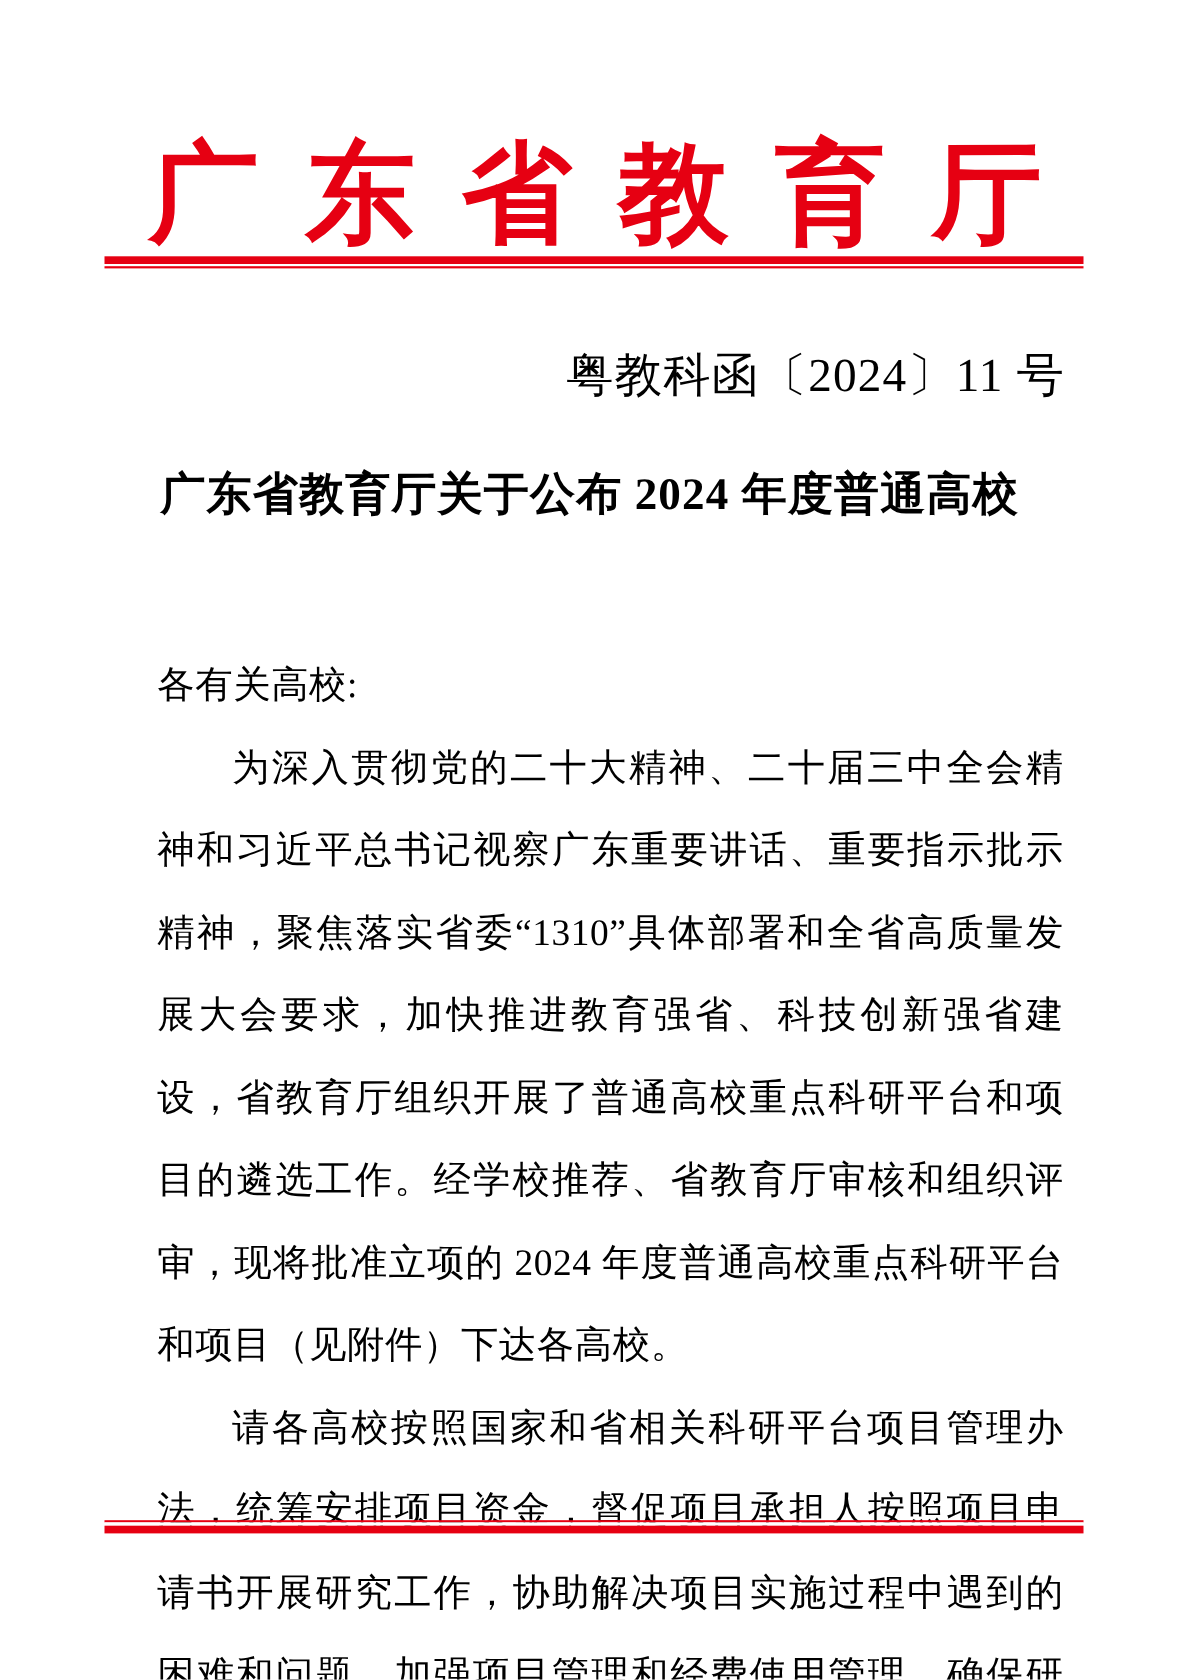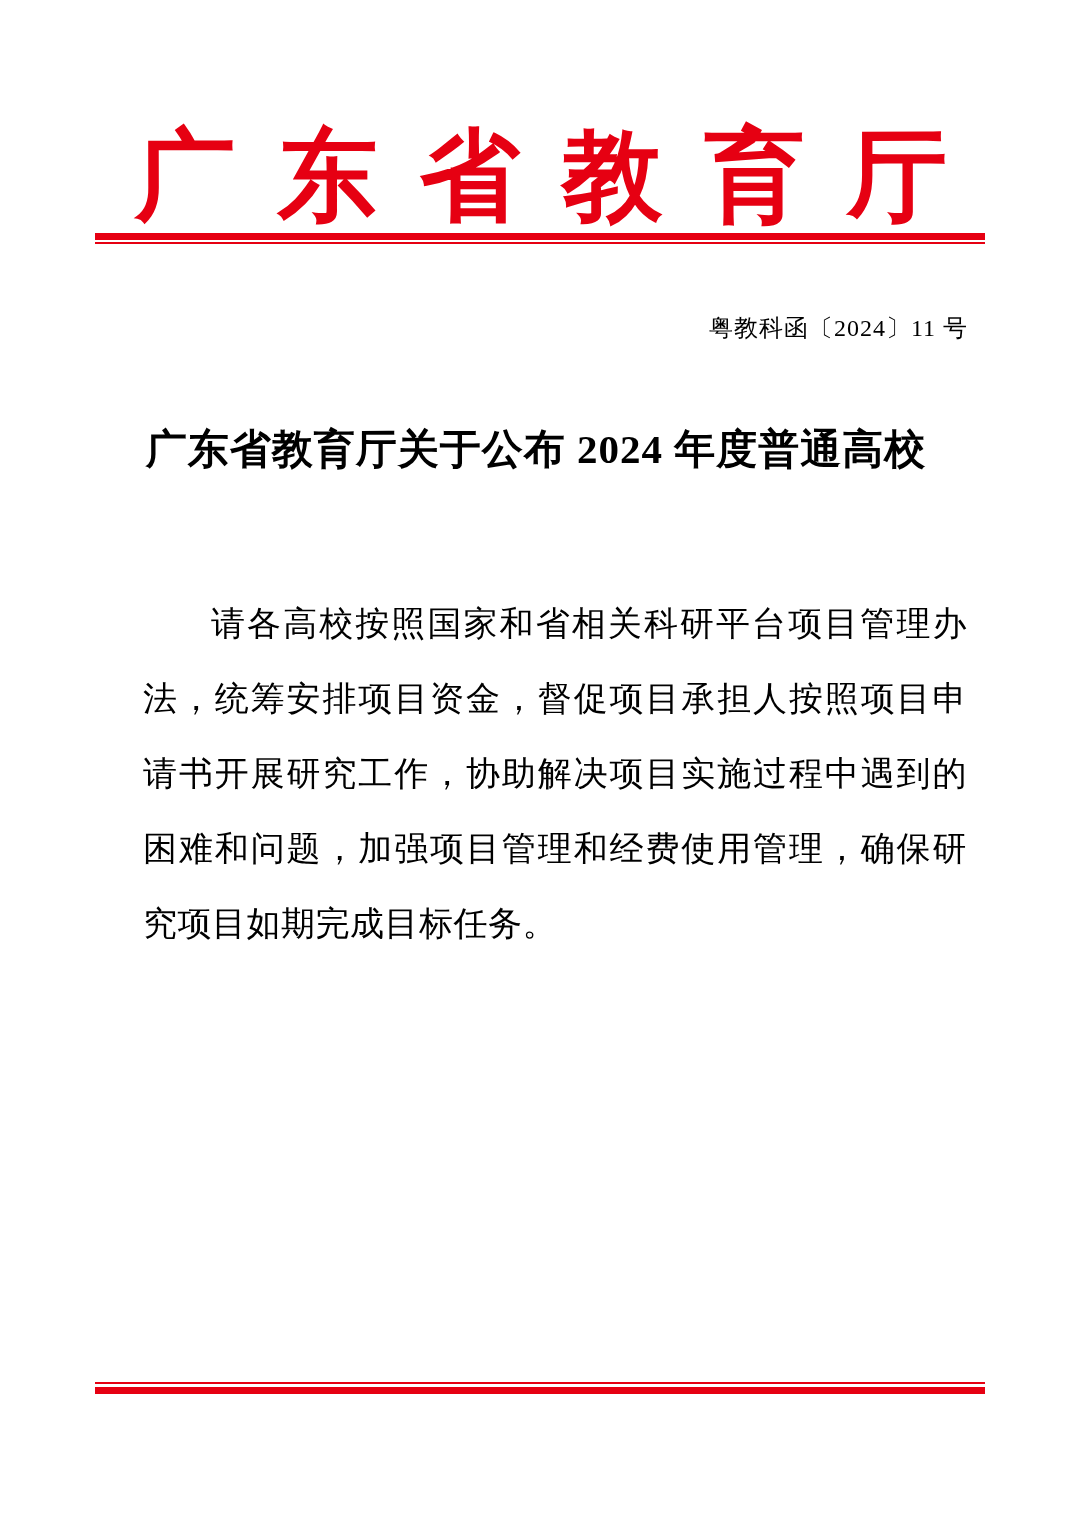--- a/index.html
+++ b/index.html
@@ -34,21 +34,21 @@
   .sep .bar { height: 7px; background: var(--red); }
   .sep-top .gap { height: 2px; background: var(--paper); }
   .sep .line { height: 2px; background: var(--red); }
   .sep-bottom { top: 1382px; }
   .sep-bottom .gap { height: 3px; background: var(--paper); }
   
   .doc-number {
     position: absolute;
     top: 312px;
     right: 112px;
-    font-size: 24px;
+    font-size: 43px;
     letter-spacing: 1px;
     white-space: nowrap;
   }
   
   .notice-title {
     position: absolute;
     top: 416px;
     left: 0;
     width: 1072px;
     text-align: center;
@@ -90,20 +90,22 @@
     <div class="line"></div>
   </div>
 
   <div class="doc-number">粤教科函〔2024〕11 号</div>
 
   <div class="notice-title">
     <div>广东省教育厅关于公布 2024 年度普通高校</div>
   </div>
 
   <div class="body-block">
+    <p>各有关高校:</p>
+    <p class="indent">为深入贯彻党的二十大精神、二十届三中全会精神和习近平总书记视察广东重要讲话、重要指示批示精神，聚焦落实省委“1310”具体部署和全省高质量发展大会要求，加快推进教育强省、科技创新强省建设，省教育厅组织开展了普通高校重点科研平台和项目的遴选工作。经学校推荐、省教育厅审核和组织评审，现将批准立项的 2024 年度普通高校重点科研平台和项目（见附件）下达各高校。</p>
     <p class="indent">请各高校按照国家和省相关科研平台项目管理办法，统筹安排项目资金，督促项目承担人按照项目申请书开展研究工作，协助解决项目实施过程中遇到的困难和问题，加强项目管理和经费使用管理，确保研究项目如期完成目标任务。</p>
   </div>
 
   <div class="sep sep-bottom">
     <div class="line"></div>
     <div class="gap"></div>
     <div class="bar"></div>
   </div>
 
 </div>

